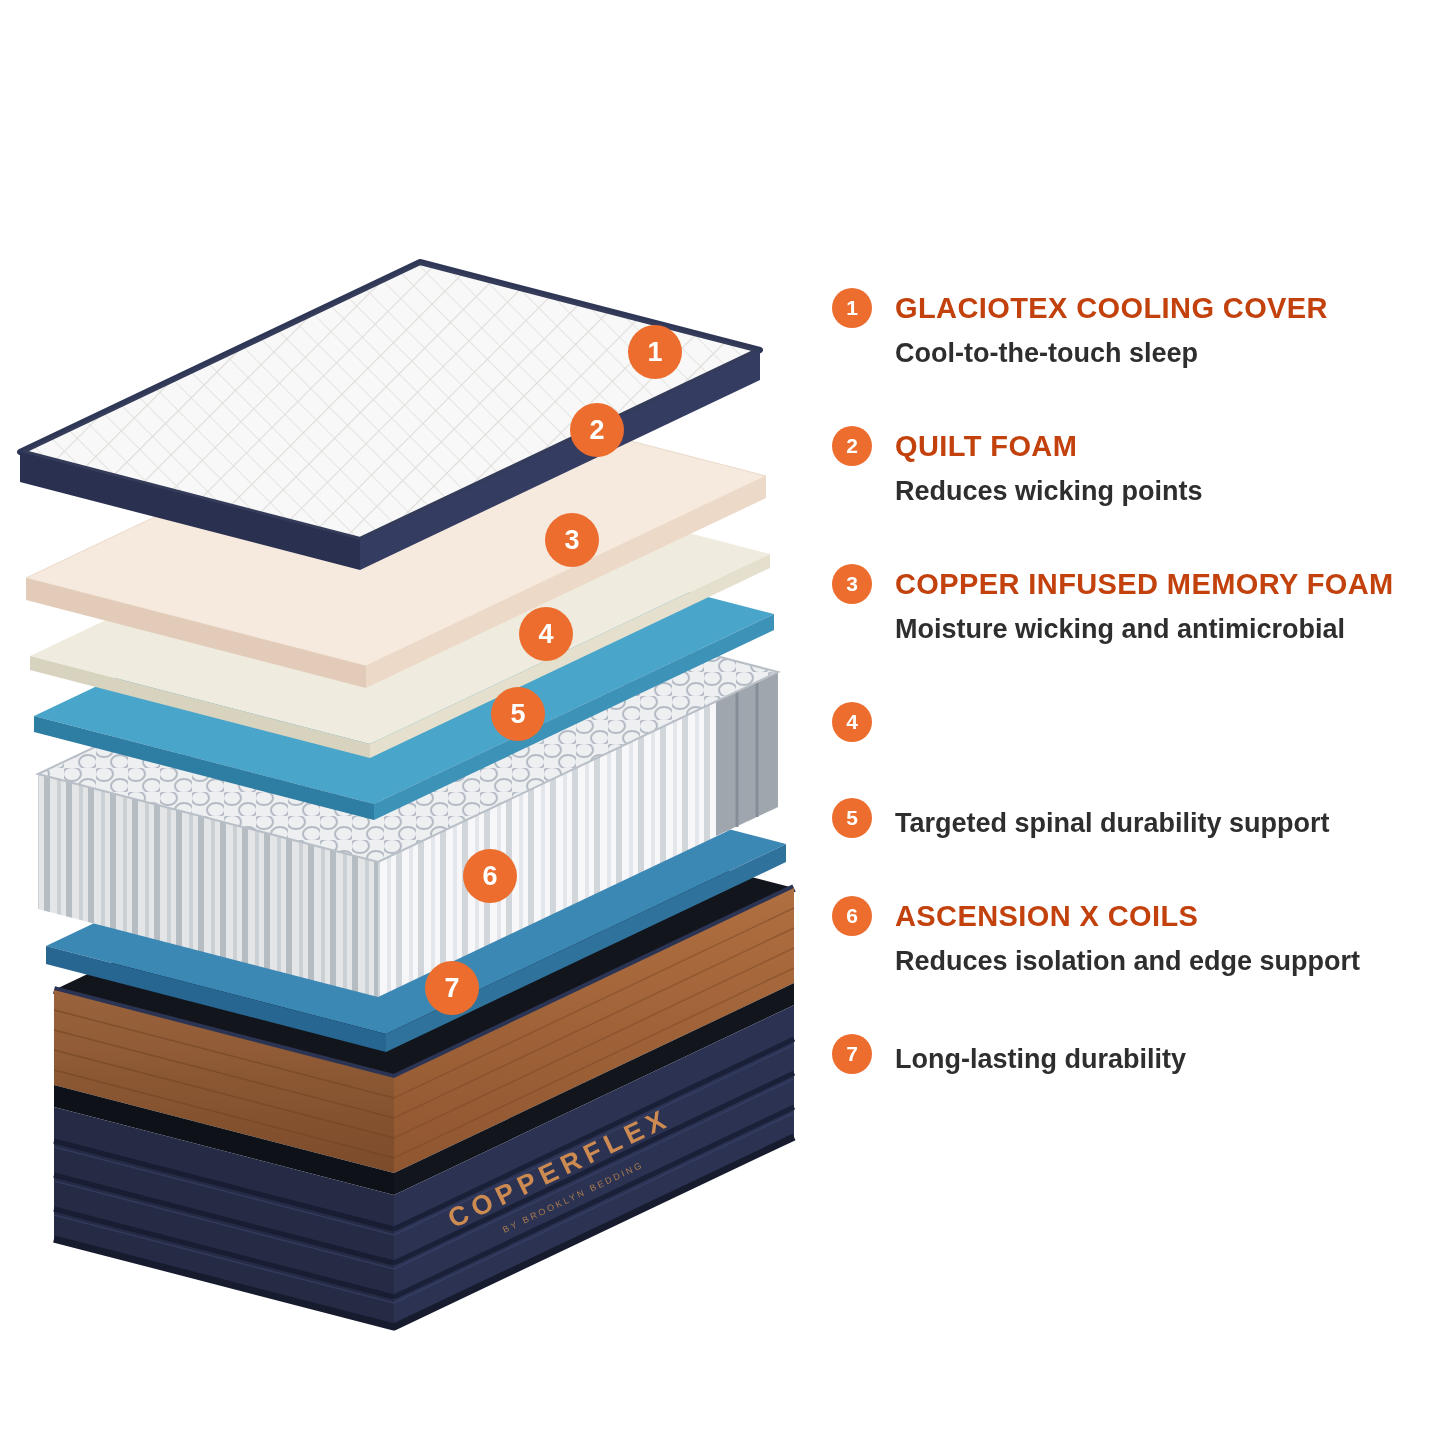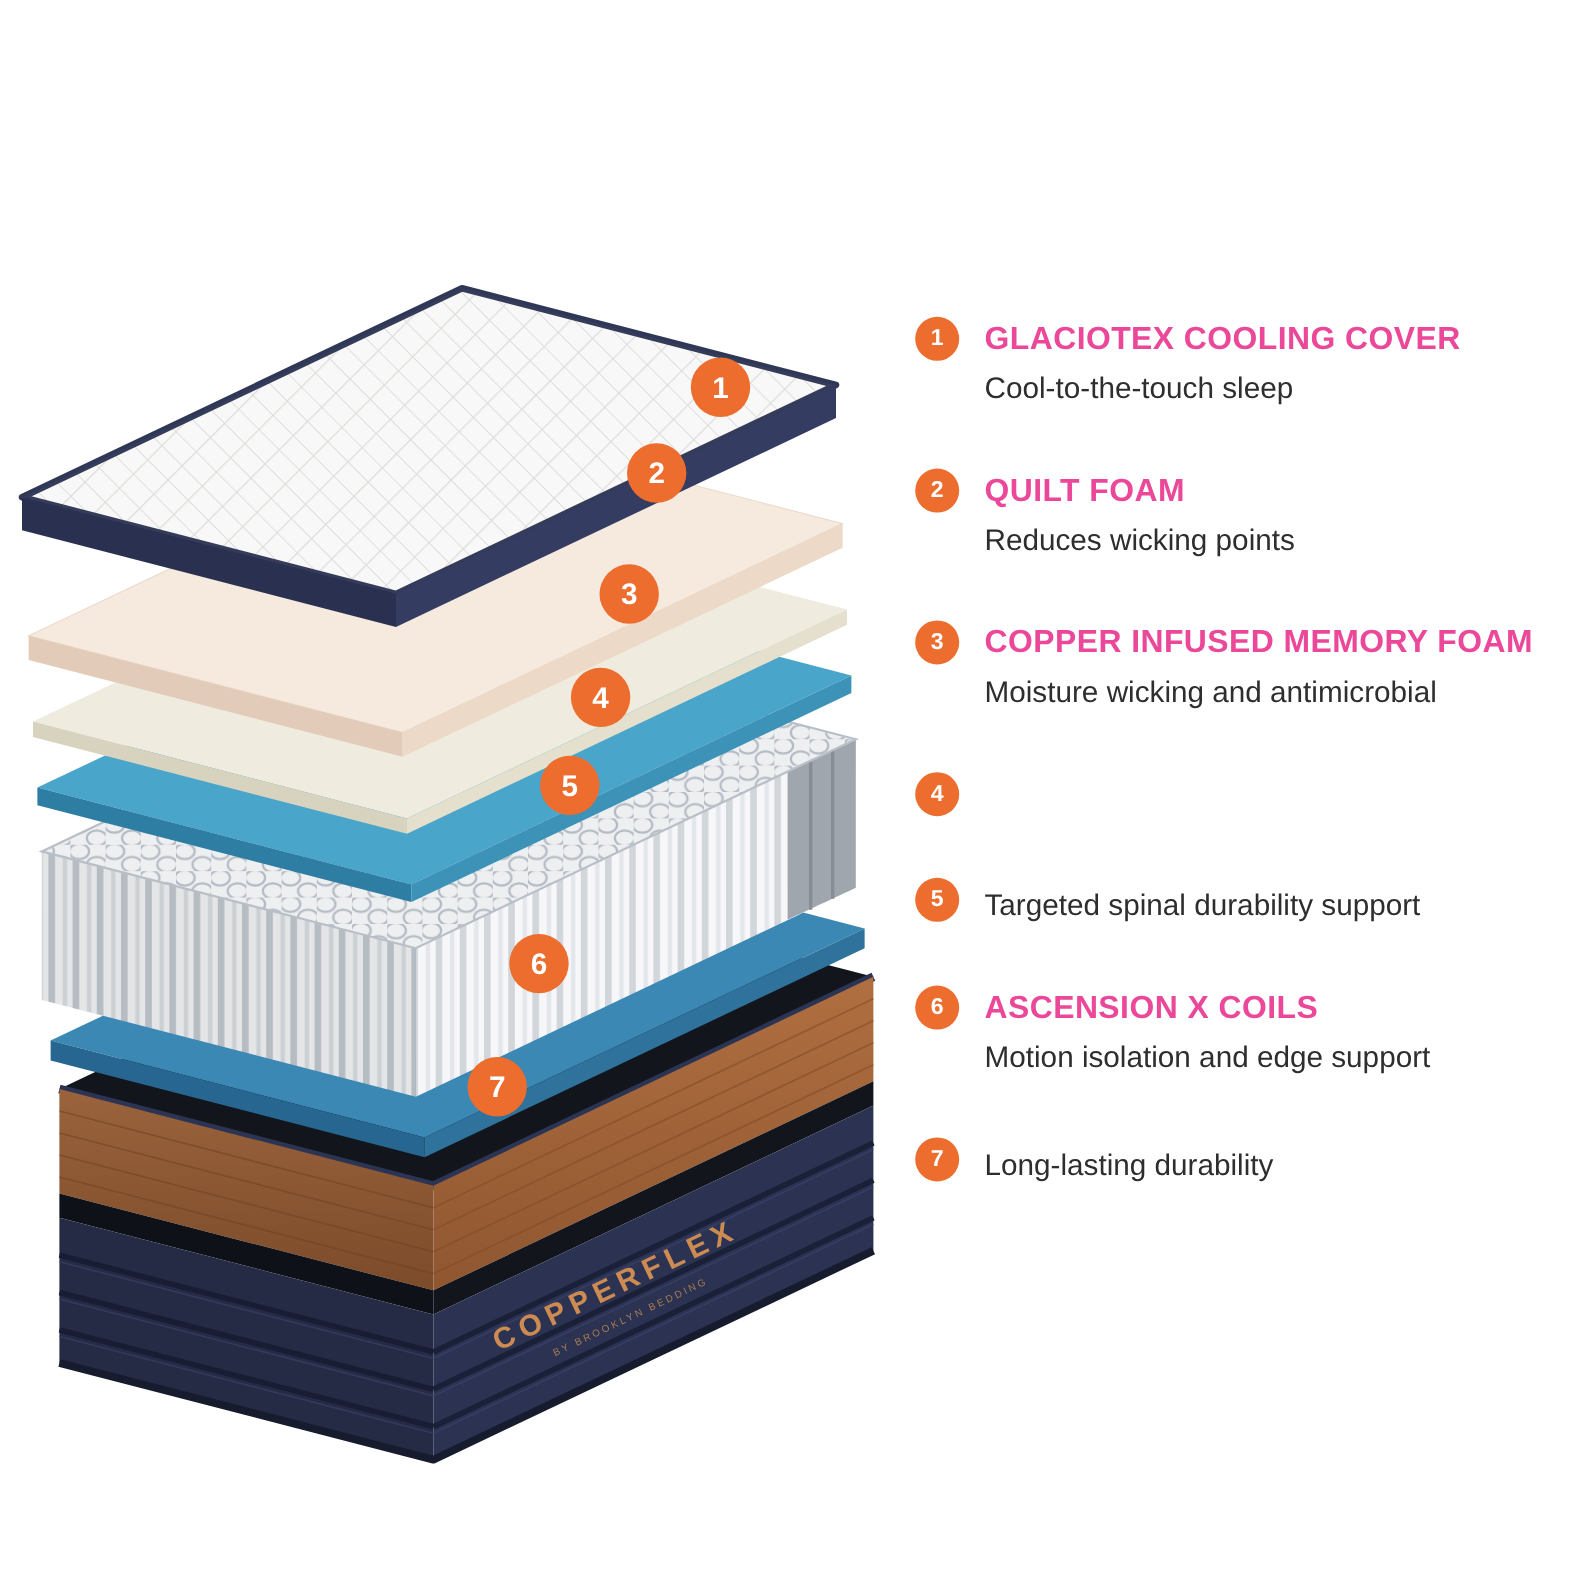--- a/index.html
+++ b/index.html
@@ -11,22 +11,22 @@
   *{box-sizing:border-box;}
   body{margin:0;background:#ffffff;font-family:"Liberation Sans",sans-serif;}
   .stage{position:relative;width:1445px;height:1444px;background:#ffffff;overflow:hidden;}
   .mattress-svg{position:absolute;left:0;top:0;}
   .legend{position:absolute;left:832px;top:288px;width:600px;display:flex;flex-direction:column;gap:56px;}
   .legend-item{display:flex;align-items:flex-start;}
   .badge{width:40px;height:40px;border-radius:50%;background:var(--accent);color:#ffffff;
          font-weight:700;font-size:21px;display:flex;align-items:center;justify-content:center;
          flex:0 0 40px;margin-right:23px;}
   .legend-text{display:flex;flex-direction:column;}
-  .legend-title{font-size:29px;font-weight:700;color:#ec4899;line-height:40px;letter-spacing:.4px;}
-  .legend-desc{font-size:27px;font-weight:400;color:#2e2e2e;margin-top:8px;line-height:34px;}
+  .legend-title{font-size:29px;font-weight:700;color:#c2410c;line-height:40px;letter-spacing:.4px;}
+  .legend-desc{font-size:27px;font-weight:700;color:#2e2e2e;margin-top:8px;line-height:34px;}
   svg text{font-family:"Liberation Sans",sans-serif;}
   .diagram-badge-num{font-size:27px;font-weight:700;fill:#ffffff;}
   .logo-main{font-size:27px;font-weight:700;fill:#cd8b52;letter-spacing:6px;}
   .logo-sub{font-size:9px;font-weight:400;fill:#a97b50;letter-spacing:2.5px;}
 </style>
 </head>
 <body>
 
 <div class="stage">
 
@@ -203,21 +203,21 @@
         <div class="legend-desc">Targeted spinal durability support</div>
       </div>
     </div>
 
     <div class="legend-item">
       <div class="badge">
         <span>6</span>
       </div>
       <div class="legend-text">
         <div class="legend-title">ASCENSION X COILS</div>
-        <div class="legend-desc">Motion isolation and edge support</div>
+        <div class="legend-desc">Reduces isolation and edge support</div>
       </div>
     </div>
 
     <div class="legend-item">
       <div class="badge">
         <span>7</span>
       </div>
       <div class="legend-text">
         <div class="legend-desc">Long-lasting durability</div>
       </div>

